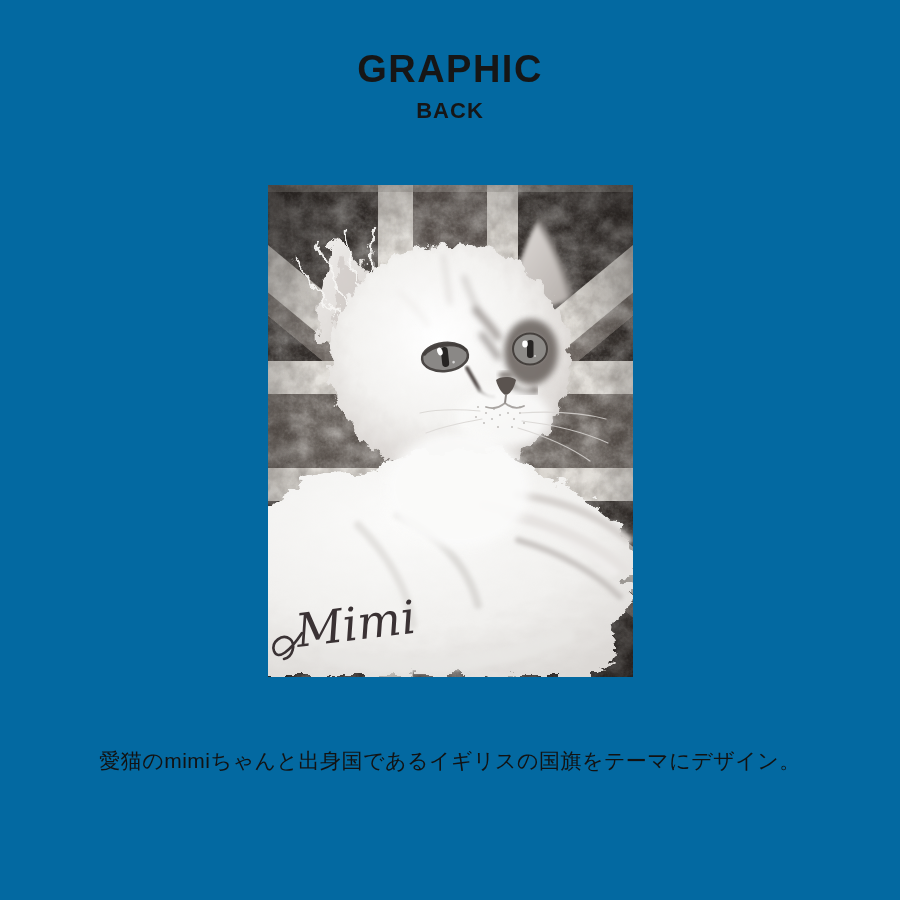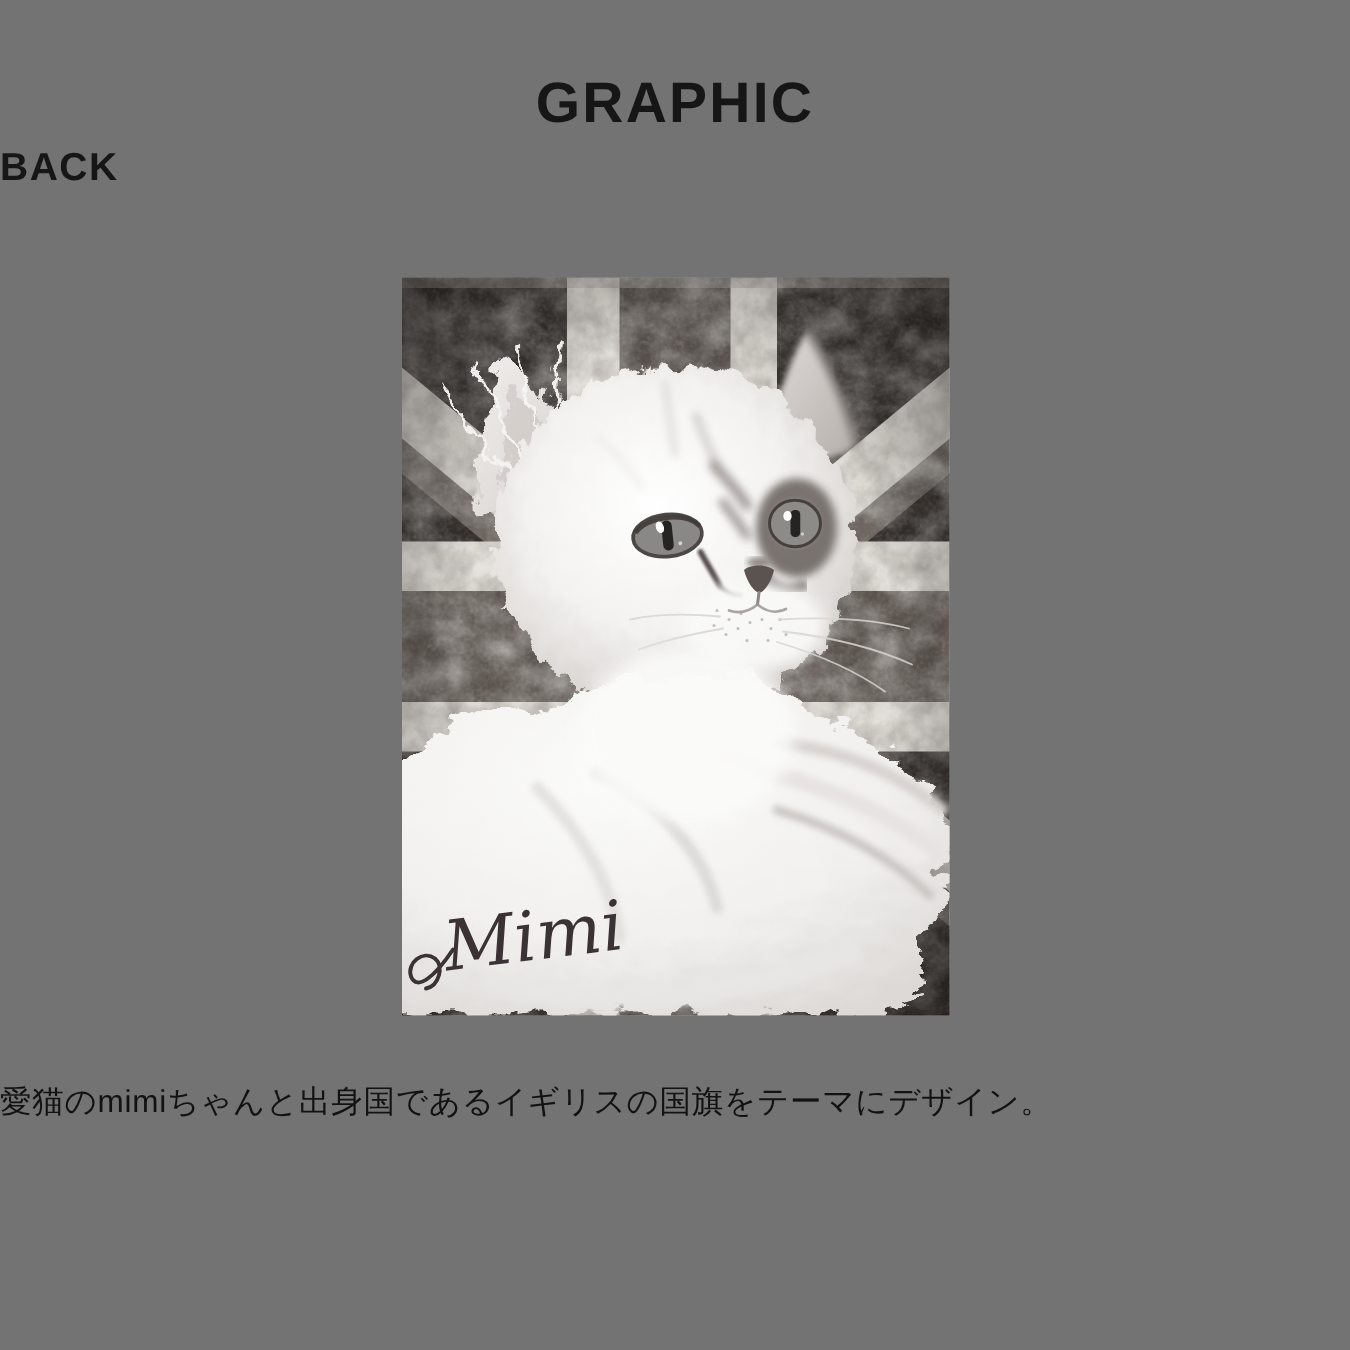--- a/index.html
+++ b/index.html
@@ -1,33 +1,33 @@
 <!DOCTYPE html>
 <html><head>
 <meta charset="utf-8">
 <style>
   html,body{margin:0;padding:0;background:#ffffff;}
   .stage{
-    position:relative;width:900px;height:900px;background:#737373;overflow:hidden;
+    position:relative;width:900px;height:900px;background:#0369a1;overflow:hidden;
     font-family:"Liberation Sans","DejaVu Sans",sans-serif;
   }
   .page-title{
     position:absolute;top:46px;left:0;width:100%;text-align:center;
     font-size:38px;line-height:46px;font-weight:700;letter-spacing:1.5px;color:#161616;
   }
   .page-subtitle{
-    position:absolute;top:94px;left:0;width:100%;
-    font-size:26px;line-height:34px;font-weight:700;letter-spacing:1px;color:#161616;
+    position:absolute;top:94px;left:0;width:100%;text-align:center;
+    font-size:22px;line-height:34px;font-weight:700;letter-spacing:1px;color:#161616;
   }
   .artwork{
     position:absolute;left:268px;top:185px;width:365px;height:492px;
   }
   .artwork svg{display:block;}
   .caption{
-    position:absolute;top:714px;left:0;width:100%;
+    position:absolute;top:740px;left:0;width:100%;text-align:center;
     font-size:21px;line-height:41px;font-weight:500;letter-spacing:0.5px;color:#121212;
   }
   .caption div{white-space:nowrap;}
   .signature-text{
     font-family:"DejaVu Serif","Liberation Serif",serif;
     font-style:italic;font-weight:400;
   }
 </style>
 </head>
 <body>

